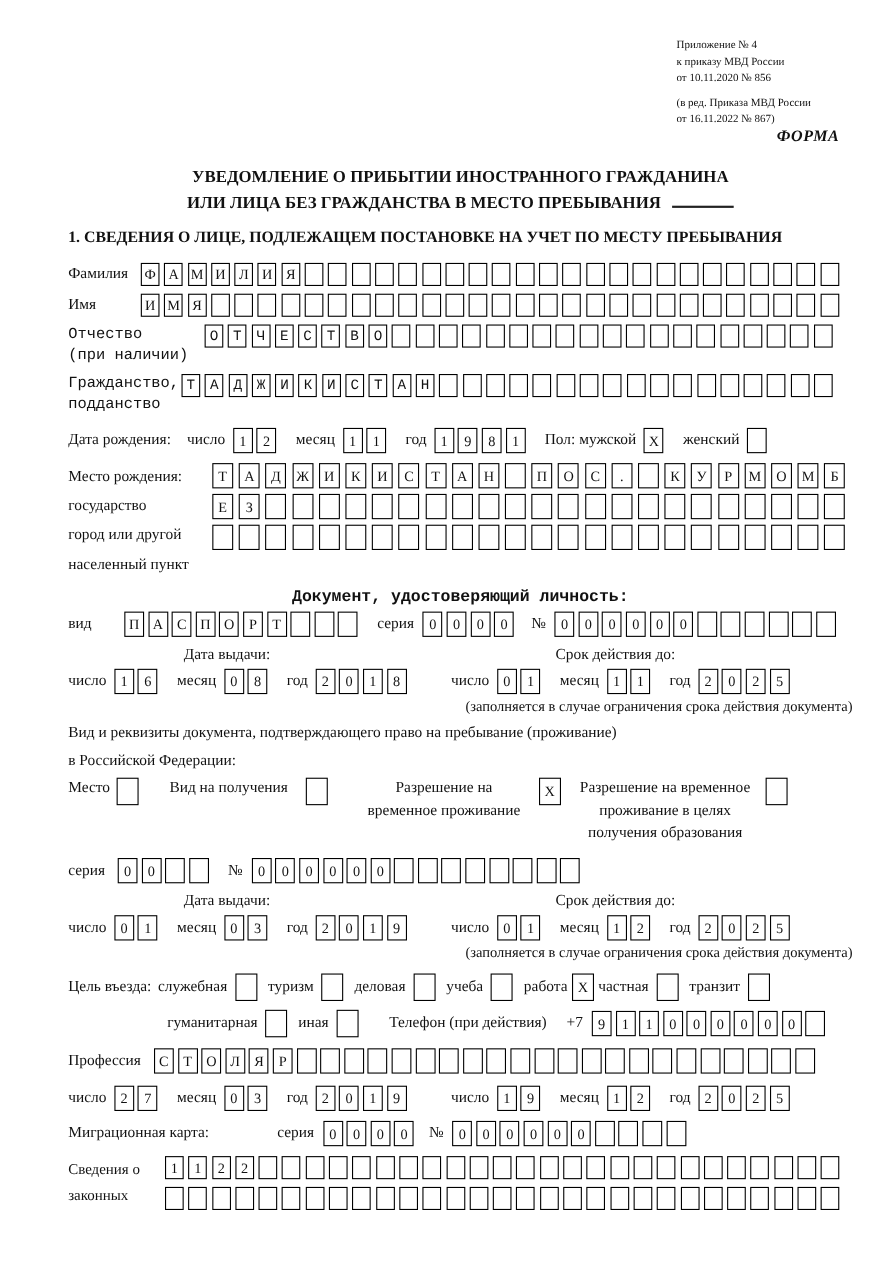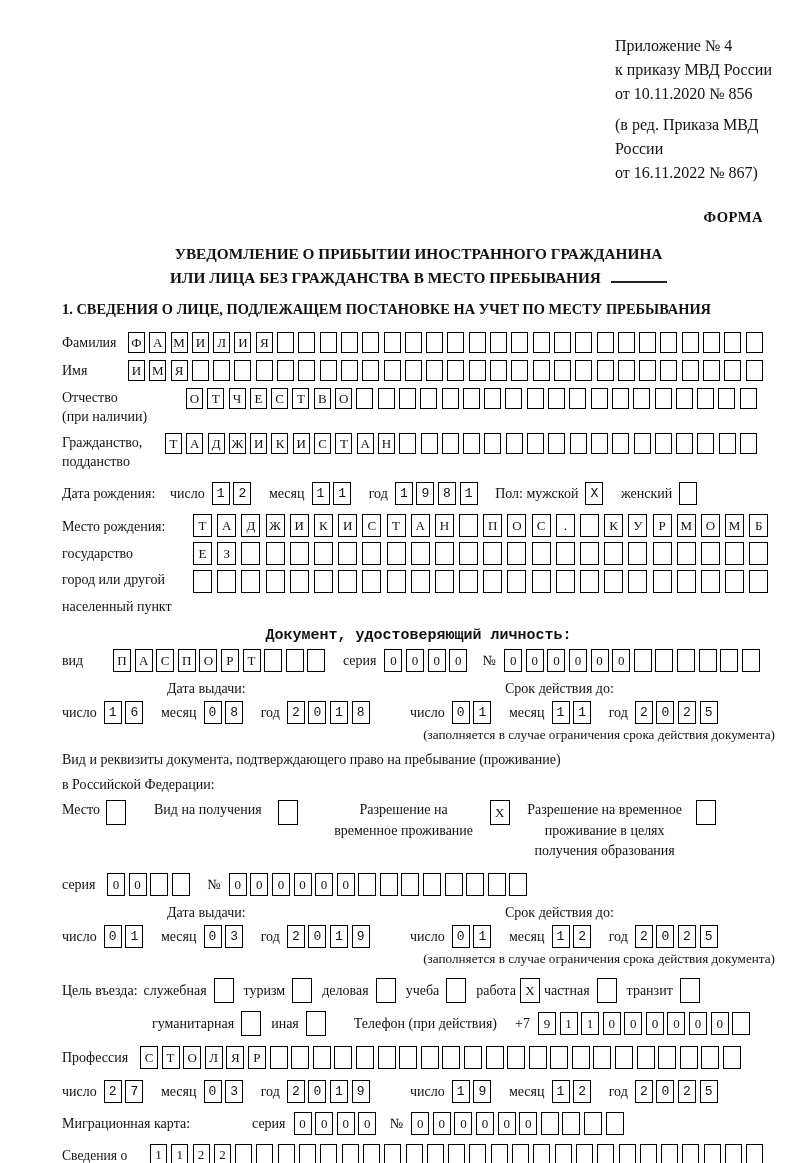--- a/index.html
+++ b/index.html
@@ -2,45 +2,45 @@
 <html><head>
 <meta charset="utf-8">
 <style>
   html,body{margin:0;padding:0;background:#fff;}
   .page{
     position:relative;width:800px;height:1163px;box-sizing:border-box;
     padding:34px 25px 0 62px;overflow:hidden;background:#fff;color:#111;
     font-family:"Liberation Serif","DejaVu Serif",serif;font-size:14px;
   }
   
-  .apx{margin-left:553px;width:178px;font-size:16px;line-height:1.5;}
+  .apx{margin-left:553px;width:178px;font-size:10px;line-height:1.5;}
   .apx .ed{margin-top:7px;}
-  .forma{text-align:right;padding-right:12px;font-weight:bold;font-size:14.6px;margin-top:24px;letter-spacing:.5px;}
+  .forma{text-align:right;padding-right:12px;font-weight:bold;font-size:14.6px;margin-top:0;letter-spacing:.5px;font-style:italic;}
   .title{text-align:center;font-weight:bold;font-size:15.3px;margin-top:16px;line-height:1.55;}
   .blank-line{display:inline-block;width:56px;border-bottom:2px solid #222;margin-left:10px;vertical-align:baseline;}
   .sec-head{font-weight:bold;font-size:14.4px;margin-top:12px;}
   
   .row{display:flex;align-items:center;margin-top:7px;flex-wrap:nowrap;}
-  .row.top{align-items:flex-start;}
+  .row.top{align-items:flex-start;font-family:Liberation Mono, monospace;}
   .label{flex-shrink:0;line-height:19px;}
   .w66{width:66px}.w124{width:124px}.w103{width:103px}
   .cells{white-space:nowrap;flex-shrink:0;}
   .cell{
     display:inline-flex;align-items:center;justify-content:center;
     box-sizing:border-box;width:17px;height:21px;border:1.5px solid #000;
     margin-right:4.3px;font-size:13px;vertical-align:middle;background:#fff;
   }
   .lg .cell{width:18px;height:23px;margin-right:3.6px;}
   .bp .cell{width:19px;height:23px;margin-right:5.2px;}
   .cb .cell{width:20px;height:25px;margin-right:0;}
   
   .dparts{white-space:nowrap;flex-shrink:0;}
   .dp-label{margin:0 7px 0 14px;}
   .dparts .dp-label:first-child{margin-left:0;}
-  .cellgroup{white-space:nowrap;font-family:Liberation Mono, monospace;}
+  .cellgroup{white-space:nowrap;}
   .date-sec{display:flex;margin-top:9px;}
   .dcol-l{width:348px;flex-shrink:0;}
   .dcol-r{flex:1;}
   .dhead{margin-bottom:4px;}
   .dhead-l{padding-left:105px;}
   .dhead-r{padding-left:95px;}
   .note{text-align:right;font-size:13.2px;margin-top:3px;}
   
   .bp-sec{display:flex;margin-top:9px;align-items:flex-start;}
   .bp-labels{width:131px;flex-shrink:0;line-height:26.5px;}

